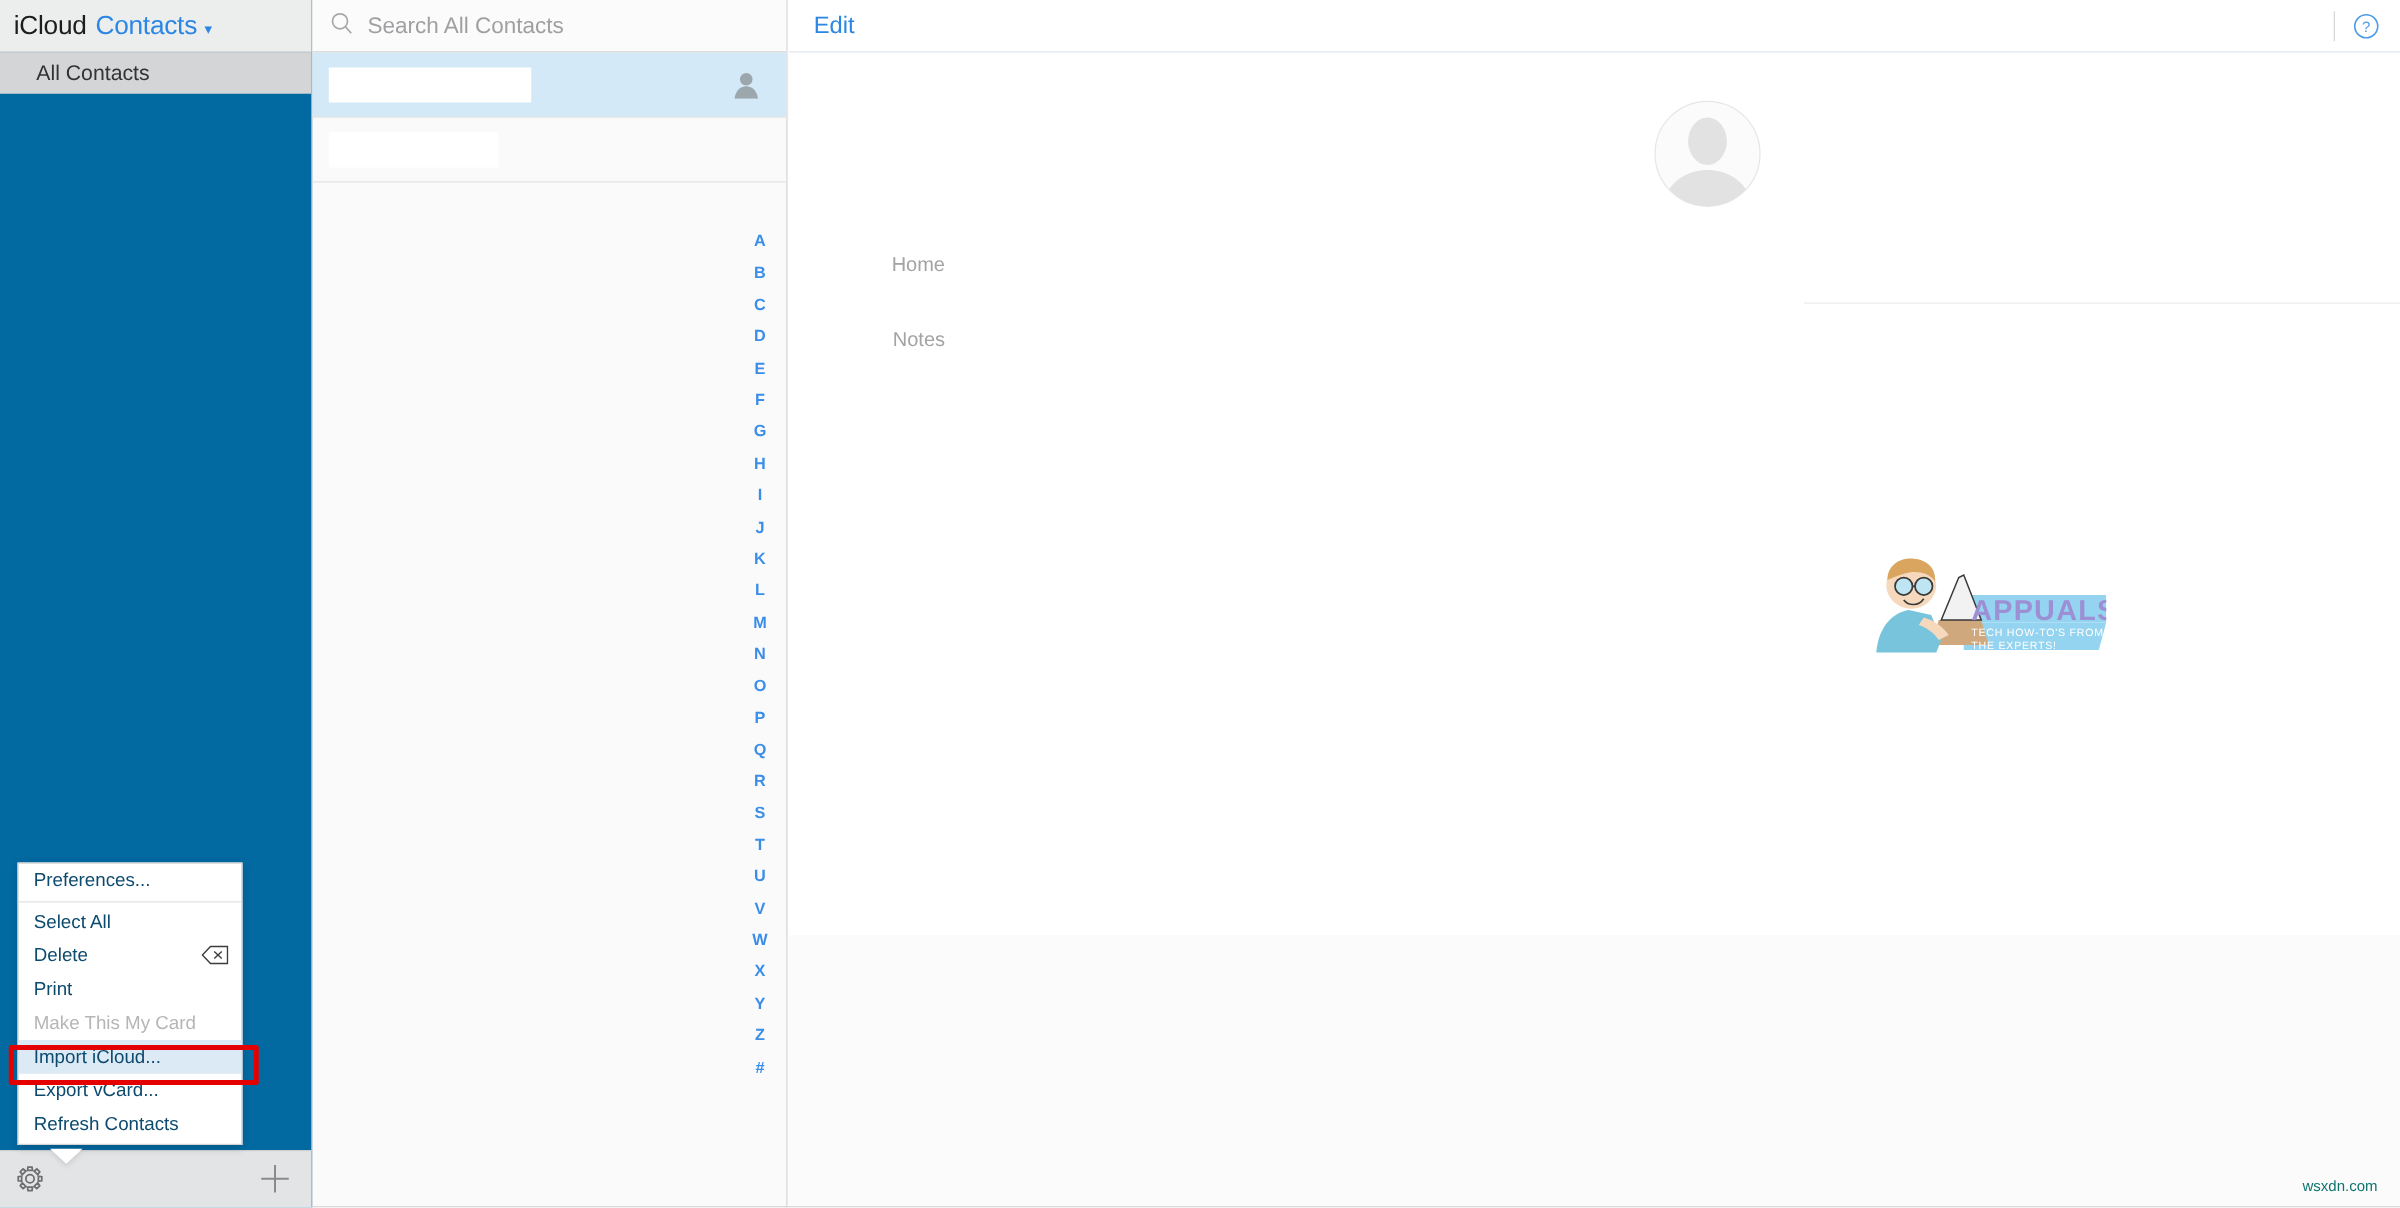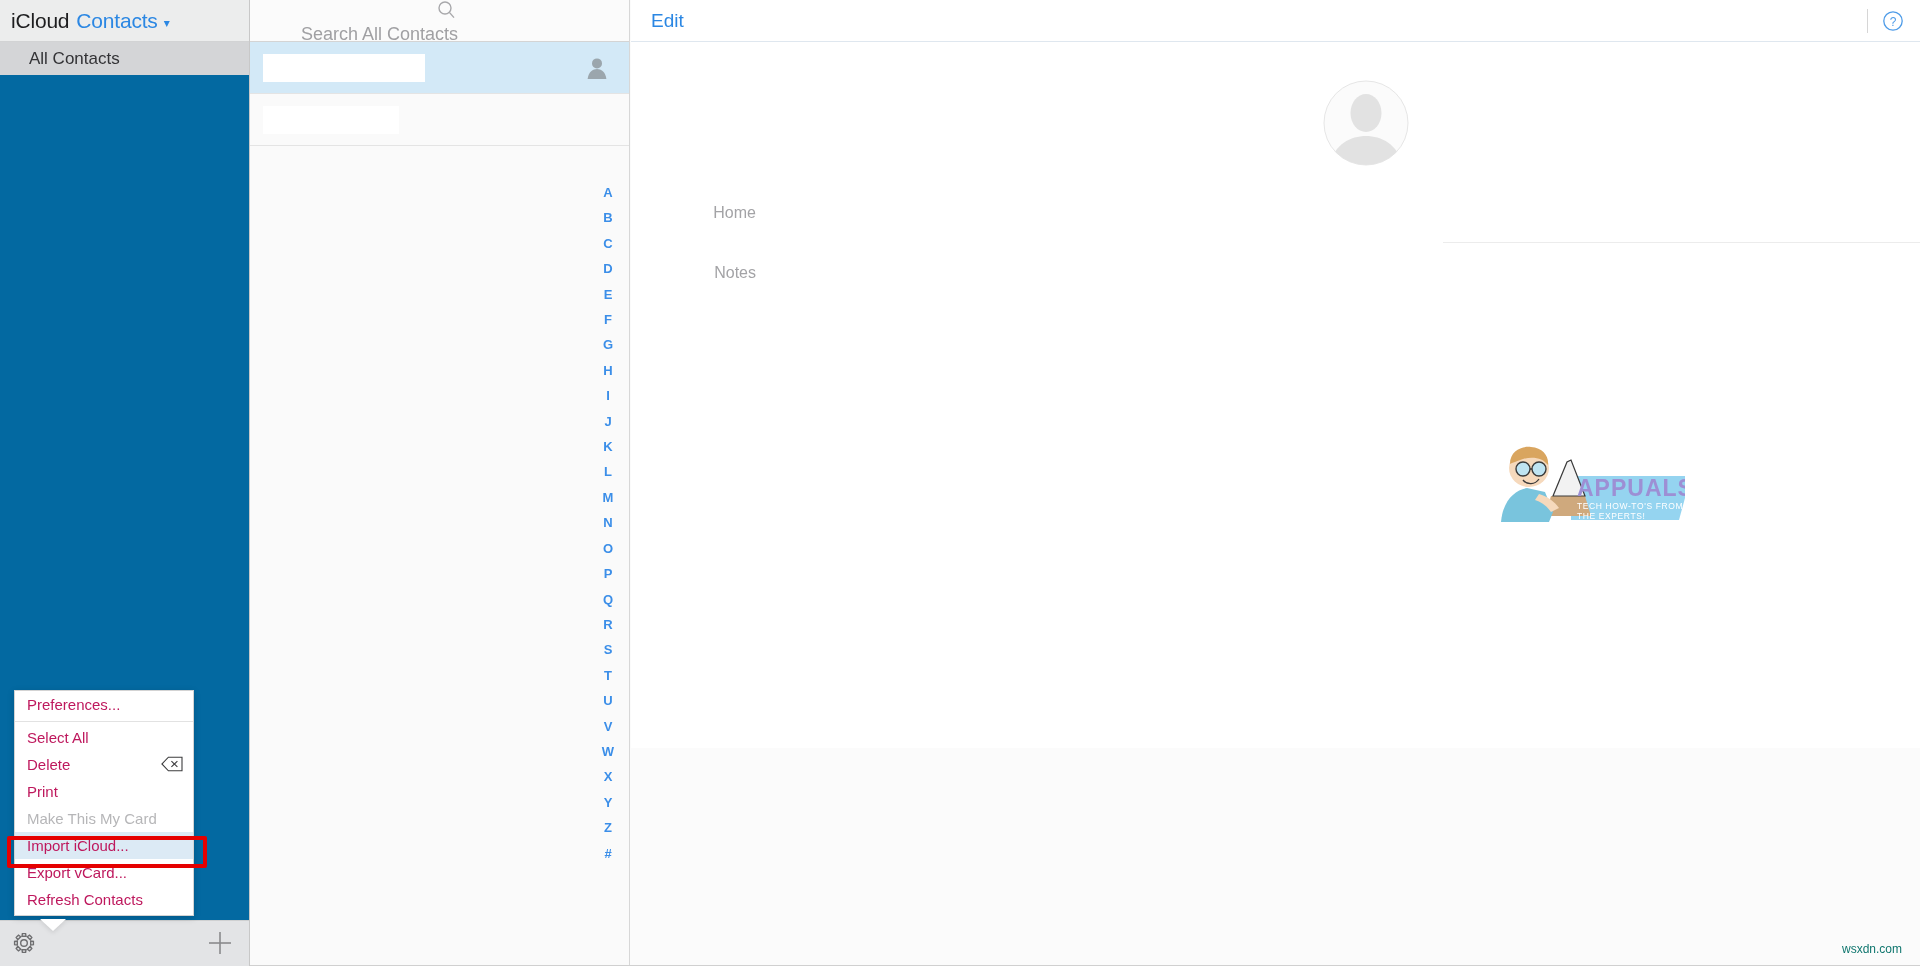--- a/index.html
+++ b/index.html
@@ -127,21 +127,20 @@
     position: absolute;
     left: 0; top: 0;
     width: 379px;
     height: 42px;
     background: #fbfbfb;
     border-bottom: 1px solid #d4d4d4;
     box-sizing: border-box;
     display: flex;
     align-items: center;
     padding-left: 14px;
-    flex-direction: column;
   }
   #search-input {
     border: none;
     outline: none;
     background: transparent;
     font-family: "Liberation Sans", sans-serif;
     font-size: 18px;
     color: #8b8b8e;
     margin-left: 9px;
     width: 300px;
@@ -296,21 +295,21 @@
     z-index: 40;
     box-sizing: border-box;
     padding-bottom: 2px;
   }
   .menu-item {
     height: 27px;
     display: flex;
     align-items: center;
     padding: 0 12px;
     font-size: 15px;
-    color: #be185d;
+    color: #0c4a6e;
     box-sizing: border-box;
     cursor: pointer;
     position: relative;
     white-space: nowrap;
   }
   .menu-item.disabled { color: #b6b6b8; cursor: default; }
   .menu-item.highlighted { background: #dceaf5; }
   .menu-sep {
     height: 1px;
     background: #e2e2e2;

